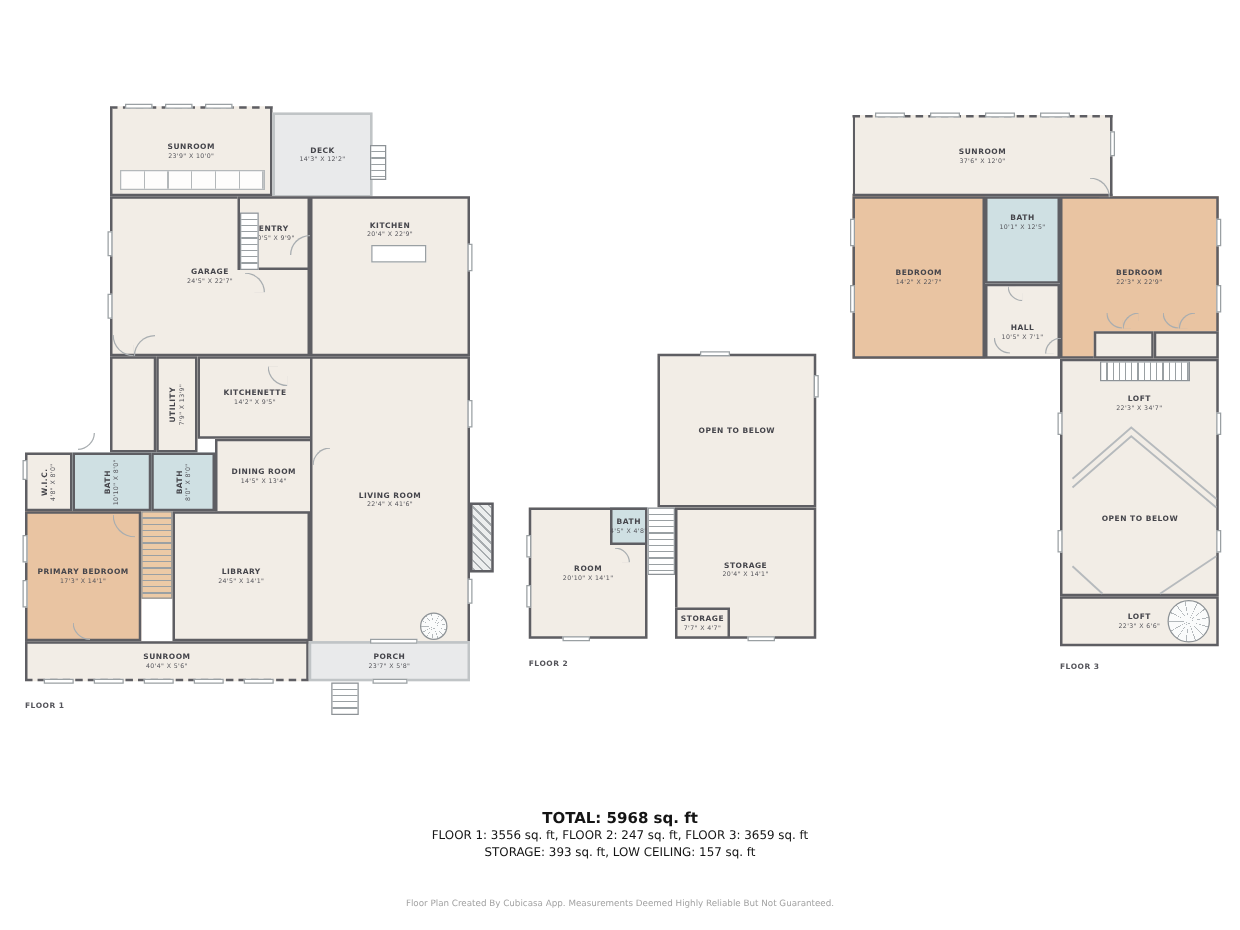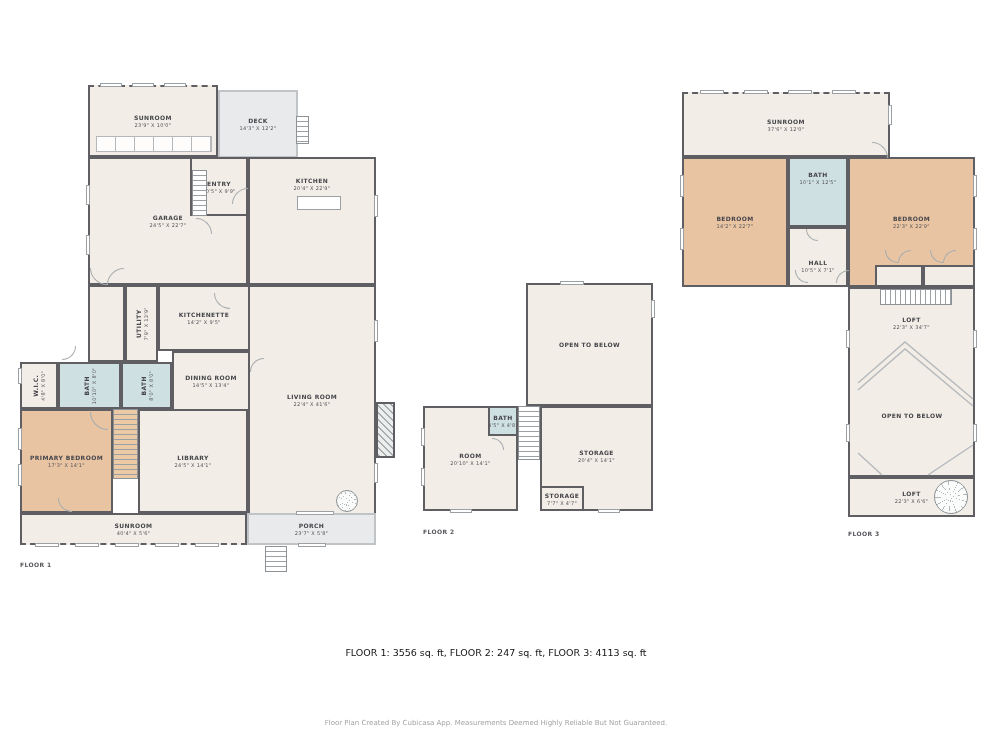--- a/index.html
+++ b/index.html
@@ -288,15 +288,17 @@
   </div>
 
 <svg style="position:absolute;left:848px;top:287px" width="127" height="190" viewBox="0 0 127 190">
   <polyline points="10,96 57,55 125,112" fill="none" stroke="#b6babd" stroke-width="1.5"></polyline>
   <polyline points="10,103 57,62 125,119" fill="none" stroke="#b6babd" stroke-width="1.5"></polyline>
   <line x1="125" y1="158" x2="80" y2="188" stroke="#b6babd" stroke-width="1.5"></line>
   <line x1="10" y1="166" x2="34" y2="188" stroke="#b6babd" stroke-width="1.5"></line>
 </svg>
 
 <div class="summary">
-  <div class="line">FLOOR 1: 3556 sq. ft, FLOOR 2: 247 sq. ft, FLOOR 3: 4113 sq. ft</div>
+  <div class="total">TOTAL: 5968 sq. ft</div>
+  <div class="line">FLOOR 1: 3556 sq. ft, FLOOR 2: 247 sq. ft, FLOOR 3: 3659 sq. ft</div>
+  <div class="line">STORAGE: 393 sq. ft, LOW CEILING: 157 sq. ft</div>
 </div>
 <div class="footer">Floor Plan Created By Cubicasa App. Measurements Deemed Highly Reliable But Not Guaranteed.</div>
 
 </body></html>

